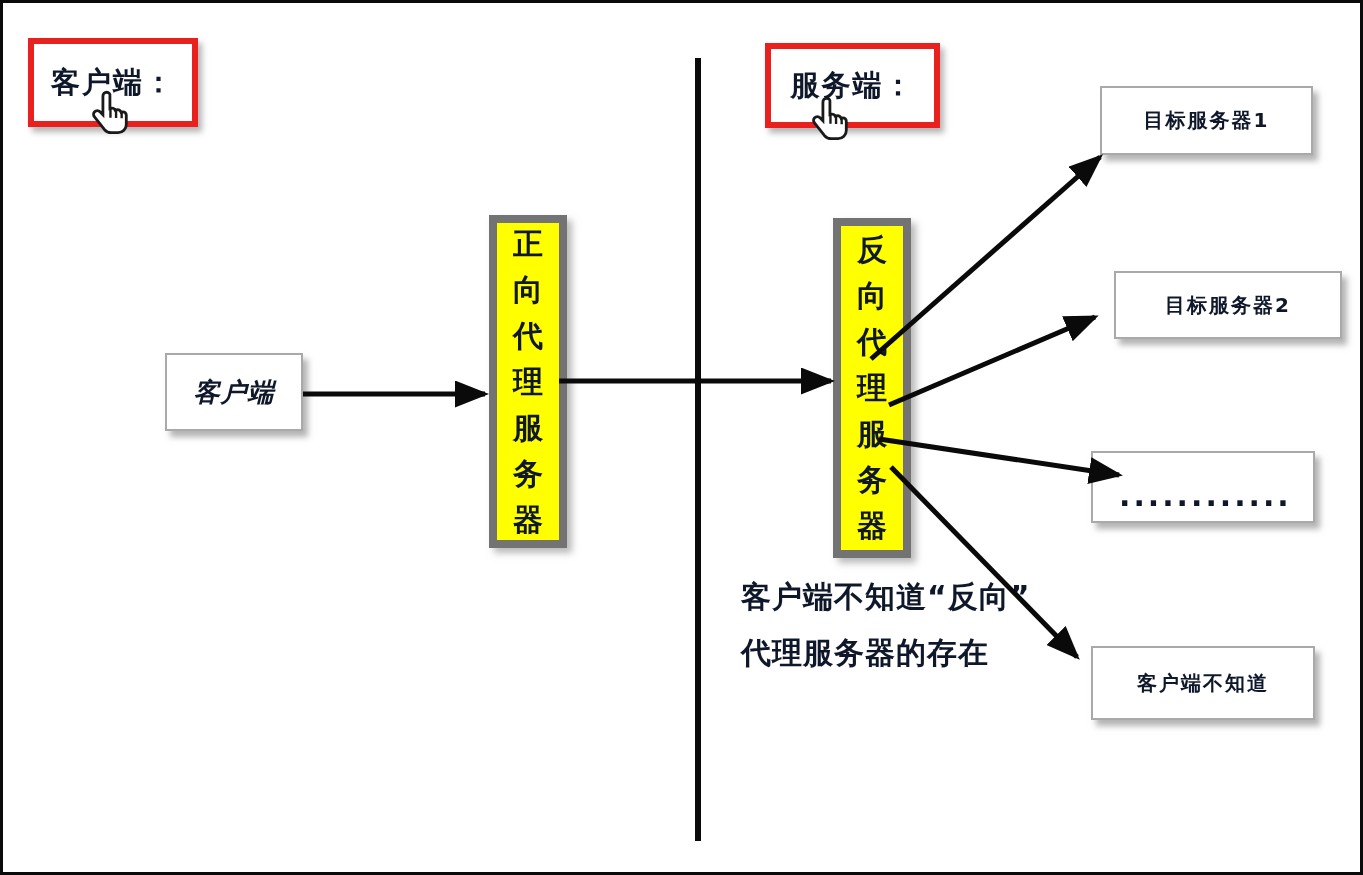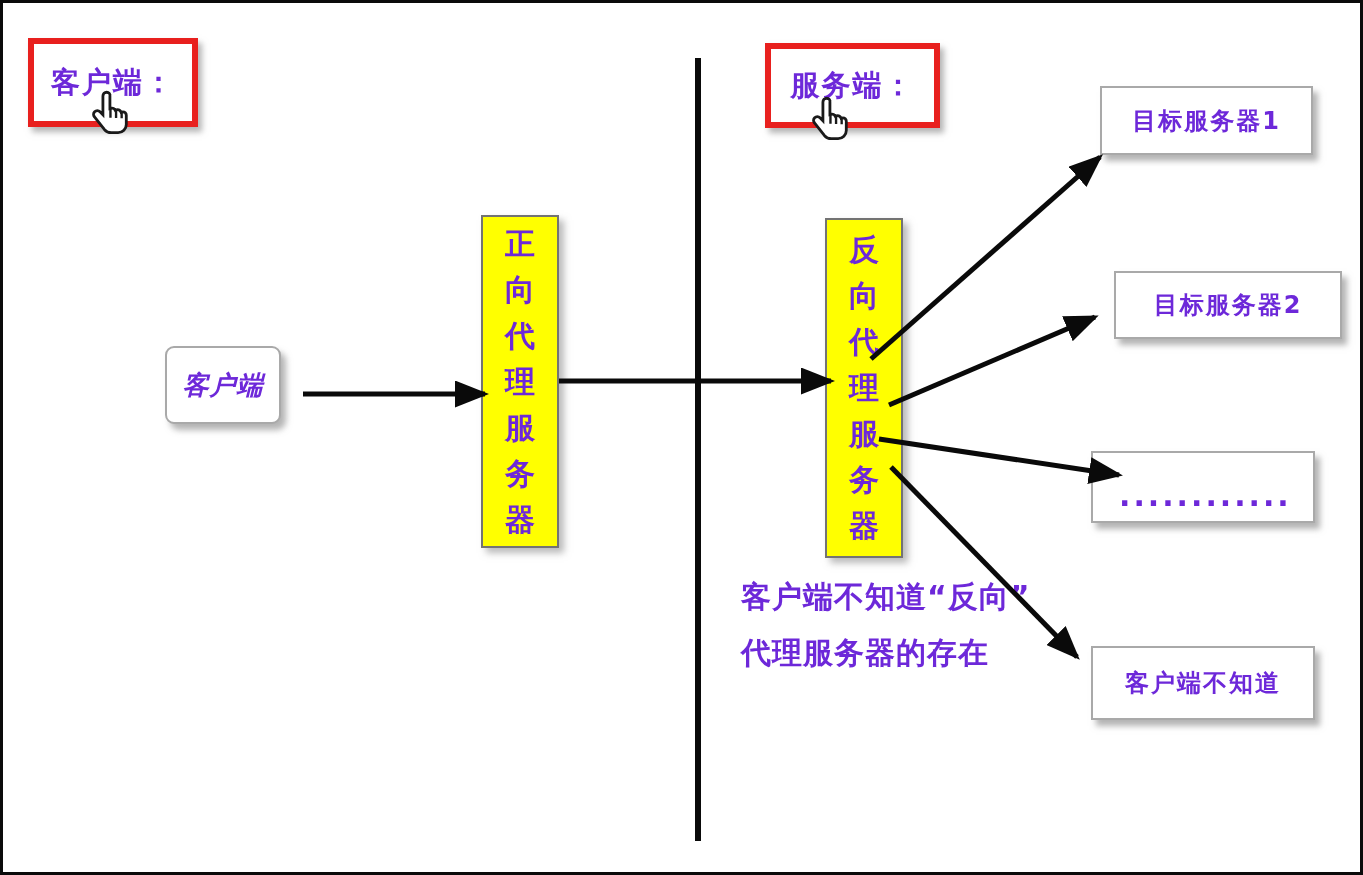--- a/index.html
+++ b/index.html
@@ -1,42 +1,42 @@
 <!DOCTYPE html>
 <html style="--accent-red: #e8201e; --highlight-yellow: #ffff00;"><head>
 <meta charset="utf-8">
 <style>
   html,body{margin:0;padding:0;background:#fff;}
   .frame{
     position:relative;width:1363px;height:875px;background:#fff;
     border:3px solid #0a0a0a;box-sizing:border-box;overflow:hidden;
-    font-family:"DejaVu Sans","Liberation Sans",sans-serif;color:#6d28d9;
+    font-family:"DejaVu Sans","Liberation Sans",sans-serif;color:#0f172a;
   }
   .arrows-layer{position:absolute;left:0;top:0;width:1363px;height:875px;pointer-events:none;z-index:5;}
   .red-label{
     position:absolute;z-index:3;background:#fff;
     border:6px solid var(--accent-red,#e8201e);
     display:flex;align-items:center;justify-content:center;
     box-shadow:4px 5px 6px rgba(120,120,120,.55);
   }
   .red-label span{font-size:29px;font-weight:bold;letter-spacing:2px;}
   .hand-cursor{position:absolute;z-index:6;}
   .node{
     position:absolute;background:#fff;border:2px solid #a9a9a9;
     box-shadow:5px 6px 6px rgba(130,130,130,.6);
     display:flex;align-items:center;justify-content:center;z-index:2;box-sizing:border-box;
   }
   .node.client span{font-size:26px;font-weight:bold;font-style:italic;letter-spacing:1px;}
-  .node.target span{font-size:24px;font-weight:bold;letter-spacing:2px;}
+  .node.target span{font-size:20px;font-weight:bold;letter-spacing:2px;}
   .node.dots{align-items:flex-end;justify-content:flex-start;}
   .node.dots span{font-size:30px;font-weight:bold;letter-spacing:3px;padding:0 0 10px 26px;line-height:1;}
   .proxy{
     position:absolute;background:var(--highlight-yellow,#ffff00);
-    border:2px solid #737373;box-shadow:5px 5px 7px rgba(140,140,140,.6);
-    display:flex;align-items:center;justify-content:center;z-index:2;box-sizing:border-box;
+    border:8px solid #737373;box-shadow:5px 5px 7px rgba(140,140,140,.6);
+    display:flex;align-items:center;justify-content:center;z-index:2;box-sizing:border-box;margin-left:8px;
   }
   .proxy .vtext{
     width:34px;font-size:30px;font-weight:bold;line-height:46px;
     word-break:break-all;text-align:center;
   }
   .caption{
     position:absolute;z-index:4;font-size:30px;font-weight:bold;line-height:1.85;
     white-space:pre-line;letter-spacing:1px;
   }
 </style>
@@ -54,21 +54,21 @@
 
   <svg class="hand-cursor" style="left:82px;top:86px;" width="52" height="56" viewBox="0 0 24 26">
     <path d="M10 1.5c-1 0-1.75.8-1.75 1.75V12L6.9 10.6c-.7-.7-1.8-.7-2.5 0-.65.65-.7 1.7-.05 2.4L9 18.9c.8.9 1.9 1.4 3.1 1.4h3.2c2.1 0 3.8-1.7 3.8-3.8v-4.3c0-.9-.7-1.6-1.6-1.6-.3 0-.6.1-.8.2-.25-.7-.9-1.2-1.7-1.2-.4 0-.7.1-1 .3-.3-.6-.9-1-1.6-1-.3 0-.6.1-.9.2V3.25C11.75 2.3 11 1.5 10 1.5z" fill="#ffffff" stroke="#1a1a1a" stroke-width="1.3"></path>
     <path d="M11.75 9.2v4.2M14.35 10.1v3.4M16.95 10.9v2.7" stroke="#1a1a1a" stroke-width="1.1" fill="none"></path>
   </svg>
   <svg class="hand-cursor" style="left:802px;top:92px;" width="52" height="56" viewBox="0 0 24 26">
     <path d="M10 1.5c-1 0-1.75.8-1.75 1.75V12L6.9 10.6c-.7-.7-1.8-.7-2.5 0-.65.65-.7 1.7-.05 2.4L9 18.9c.8.9 1.9 1.4 3.1 1.4h3.2c2.1 0 3.8-1.7 3.8-3.8v-4.3c0-.9-.7-1.6-1.6-1.6-.3 0-.6.1-.8.2-.25-.7-.9-1.2-1.7-1.2-.4 0-.7.1-1 .3-.3-.6-.9-1-1.6-1-.3 0-.6.1-.9.2V3.25C11.75 2.3 11 1.5 10 1.5z" fill="#ffffff" stroke="#1a1a1a" stroke-width="1.3"></path>
     <path d="M11.75 9.2v4.2M14.35 10.1v3.4M16.95 10.9v2.7" stroke="#1a1a1a" stroke-width="1.1" fill="none"></path>
   </svg>
 
-  <div class="node client" style="left:162px;top:343px;width:116px;height:78px;border-radius:9px;">
+  <div class="node client" style="left:162px;top:350px;width:138px;height:78px;">
     <span>客户端</span>
   </div>
 
   <div class="proxy" style="left:478px;top:212px;width:78px;height:333px;">
     <div class="vtext">正向代理服务器</div>
   </div>
 
   <div class="proxy" style="left:822px;top:215px;width:78px;height:340px;font-family:Liberation Serif, serif;">
     <div class="vtext">反向代理服务器</div>
   </div>

